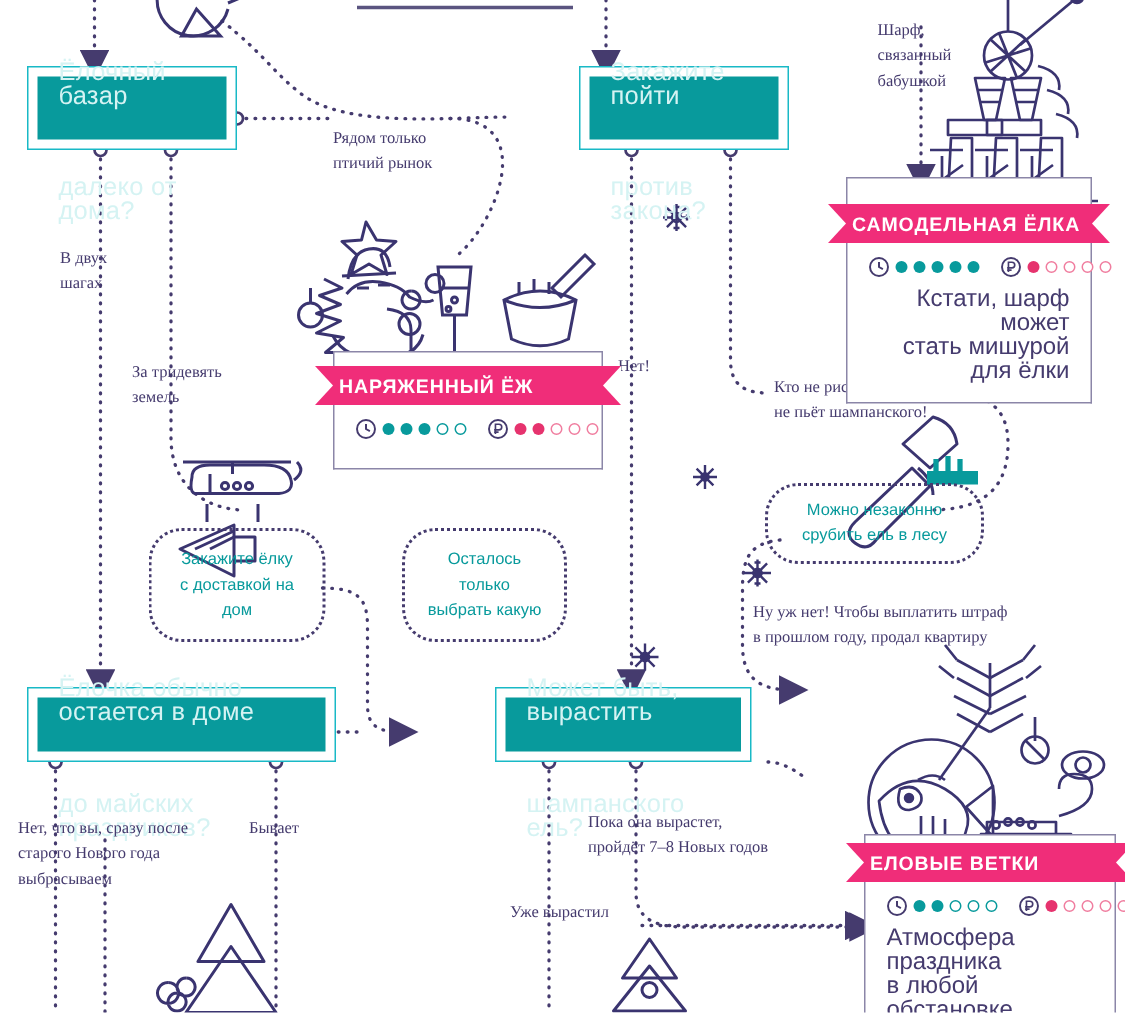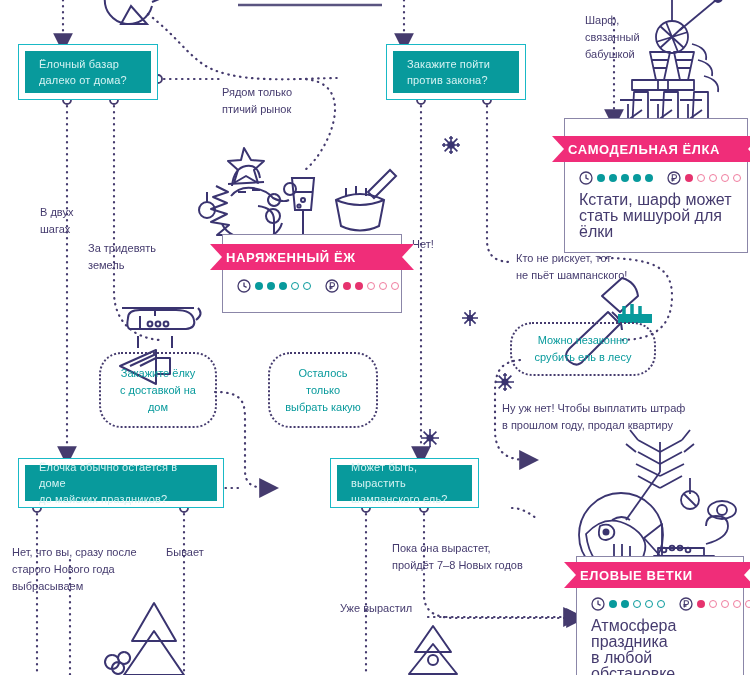--- a/index.html
+++ b/index.html
@@ -23,24 +23,25 @@
     padding:6px;
   }
   .decision .inner {
     background:#089a9c;
     width:100%; height:100%;
     display:flex; flex-direction:column; justify-content:center;
     padding:9px 14px;
   }
   .decision .inner span {
     color:#d5f3f3;
-    font-size:11px;
+    font-size:17px;
     line-height:16px;
     letter-spacing:.15px;
     display:block;
+    margin-top:45px;
   }
 
   
   .bubble {
     position:absolute;
     border:2px dotted #453b6e;
     border-radius:22px;
     display:flex; align-items:center; justify-content:center;
     text-align:center;
     padding:6px 10px;
@@ -51,20 +52,21 @@
     line-height:17px;
   }
 
   
   .elabel {
     position:absolute;
     color:#453b6e;
     font-size:11px;
     line-height:17px;
     white-space:pre-line;
+    font-family:Liberation Serif, serif;
   }
 
   
   .card { position:absolute; }
   .card .art {
     border:1px solid #8b86a8;
     border-bottom:none;
     background:#fff;
     position:relative;
     overflow:hidden;
@@ -339,40 +341,40 @@
     </div>
   </div>
 
   <div class="decision" style="left:18px;  top:458px; width:206px; height:50px;">
     <div class="inner sym">
       <span>Ёлочка обычно остается в доме</span>
       <span>до майских праздников?</span>
     </div>
   </div>
 
-  <div class="decision" style="left:330px; top:458px; width:149px; height:50px;">
+  <div class="decision" style="left:330px; top:458px; width:171px; height:50px;">
     <div class="inner sym">
       <span>Может быть, вырастить</span>
       <span>шампанского ель?</span>
     </div>
   </div>
 
   <div class="bubble" style="left:99px; top:352px; width:118px; height:76px;">
     <span><span>Закажите ёлку</span><br><span>с доставкой на дом</span></span>
   </div>
 
   <div class="bubble" style="left:268px; top:352px; width:110px; height:76px;">
     <span><span>Осталось только</span><br><span>выбрать какую</span></span>
   </div>
 
   <div class="bubble" style="left:510px; top:322px; width:146px; height:54px;">
     <span><span>Можно незаконно</span><br><span>срубить ель в лесу</span></span>
   </div>
 
-  <div class="elabel" style="left:40px;  top:164px;margin-top:40px;">В двух
+  <div class="elabel" style="left:40px;  top:164px;">В двух
 шагах</div>
   <div class="elabel" style="left:222px; top:84px;">Рядом только
 птичий рынок</div>
   <div class="elabel" style="left:88px;  top:240px;">За тридевять
 земель</div>
   <div class="elabel" style="left:412px; top:236px;">Нет!</div>
   <div class="elabel" style="left:585px; top:12px;">Шарф,
 связанный
 бабушкой</div>
   <div class="elabel" style="left:516px; top:250px;">Кто не рискует, тот
@@ -380,21 +382,21 @@
   <div class="elabel" style="left:502px; top:400px;">Ну уж нет! Чтобы выплатить штраф
 в прошлом году, продал квартиру</div>
   <div class="elabel" style="left:12px;  top:544px;">Нет, что вы, сразу после
 старого Нового года
 выбрасываем</div>
   <div class="elabel" style="left:166px; top:544px;">Бывает</div>
   <div class="elabel" style="left:392px; top:540px;">Пока она вырастет,
 пройдёт 7–8 Новых годов</div>
   <div class="elabel" style="left:340px; top:600px;">Уже вырастил</div>
 
-  <div class="card" style="left:564px; top:118px; width:184px;">
+  <div class="card" style="left:564px; top:118px; width:164px;text-align:right;">
     <div class="art" style="height:18px;"></div>
     <div class="ribbon">
       <b>САМОДЕЛЬНАЯ ЁЛКА</b>
     </div>
     <div class="body">
       <div class="rating">
         <span class="grp">
           <svg width="14" height="14" viewBox="0 0 14 14">
             <circle cx="7" cy="7" r="6" fill="none" stroke="#453b6e" stroke-width="1.3"></circle>
             <path d="M7,3.6 L7,7 L9.6,8.4" fill="none" stroke="#453b6e" stroke-width="1.3"></path>

